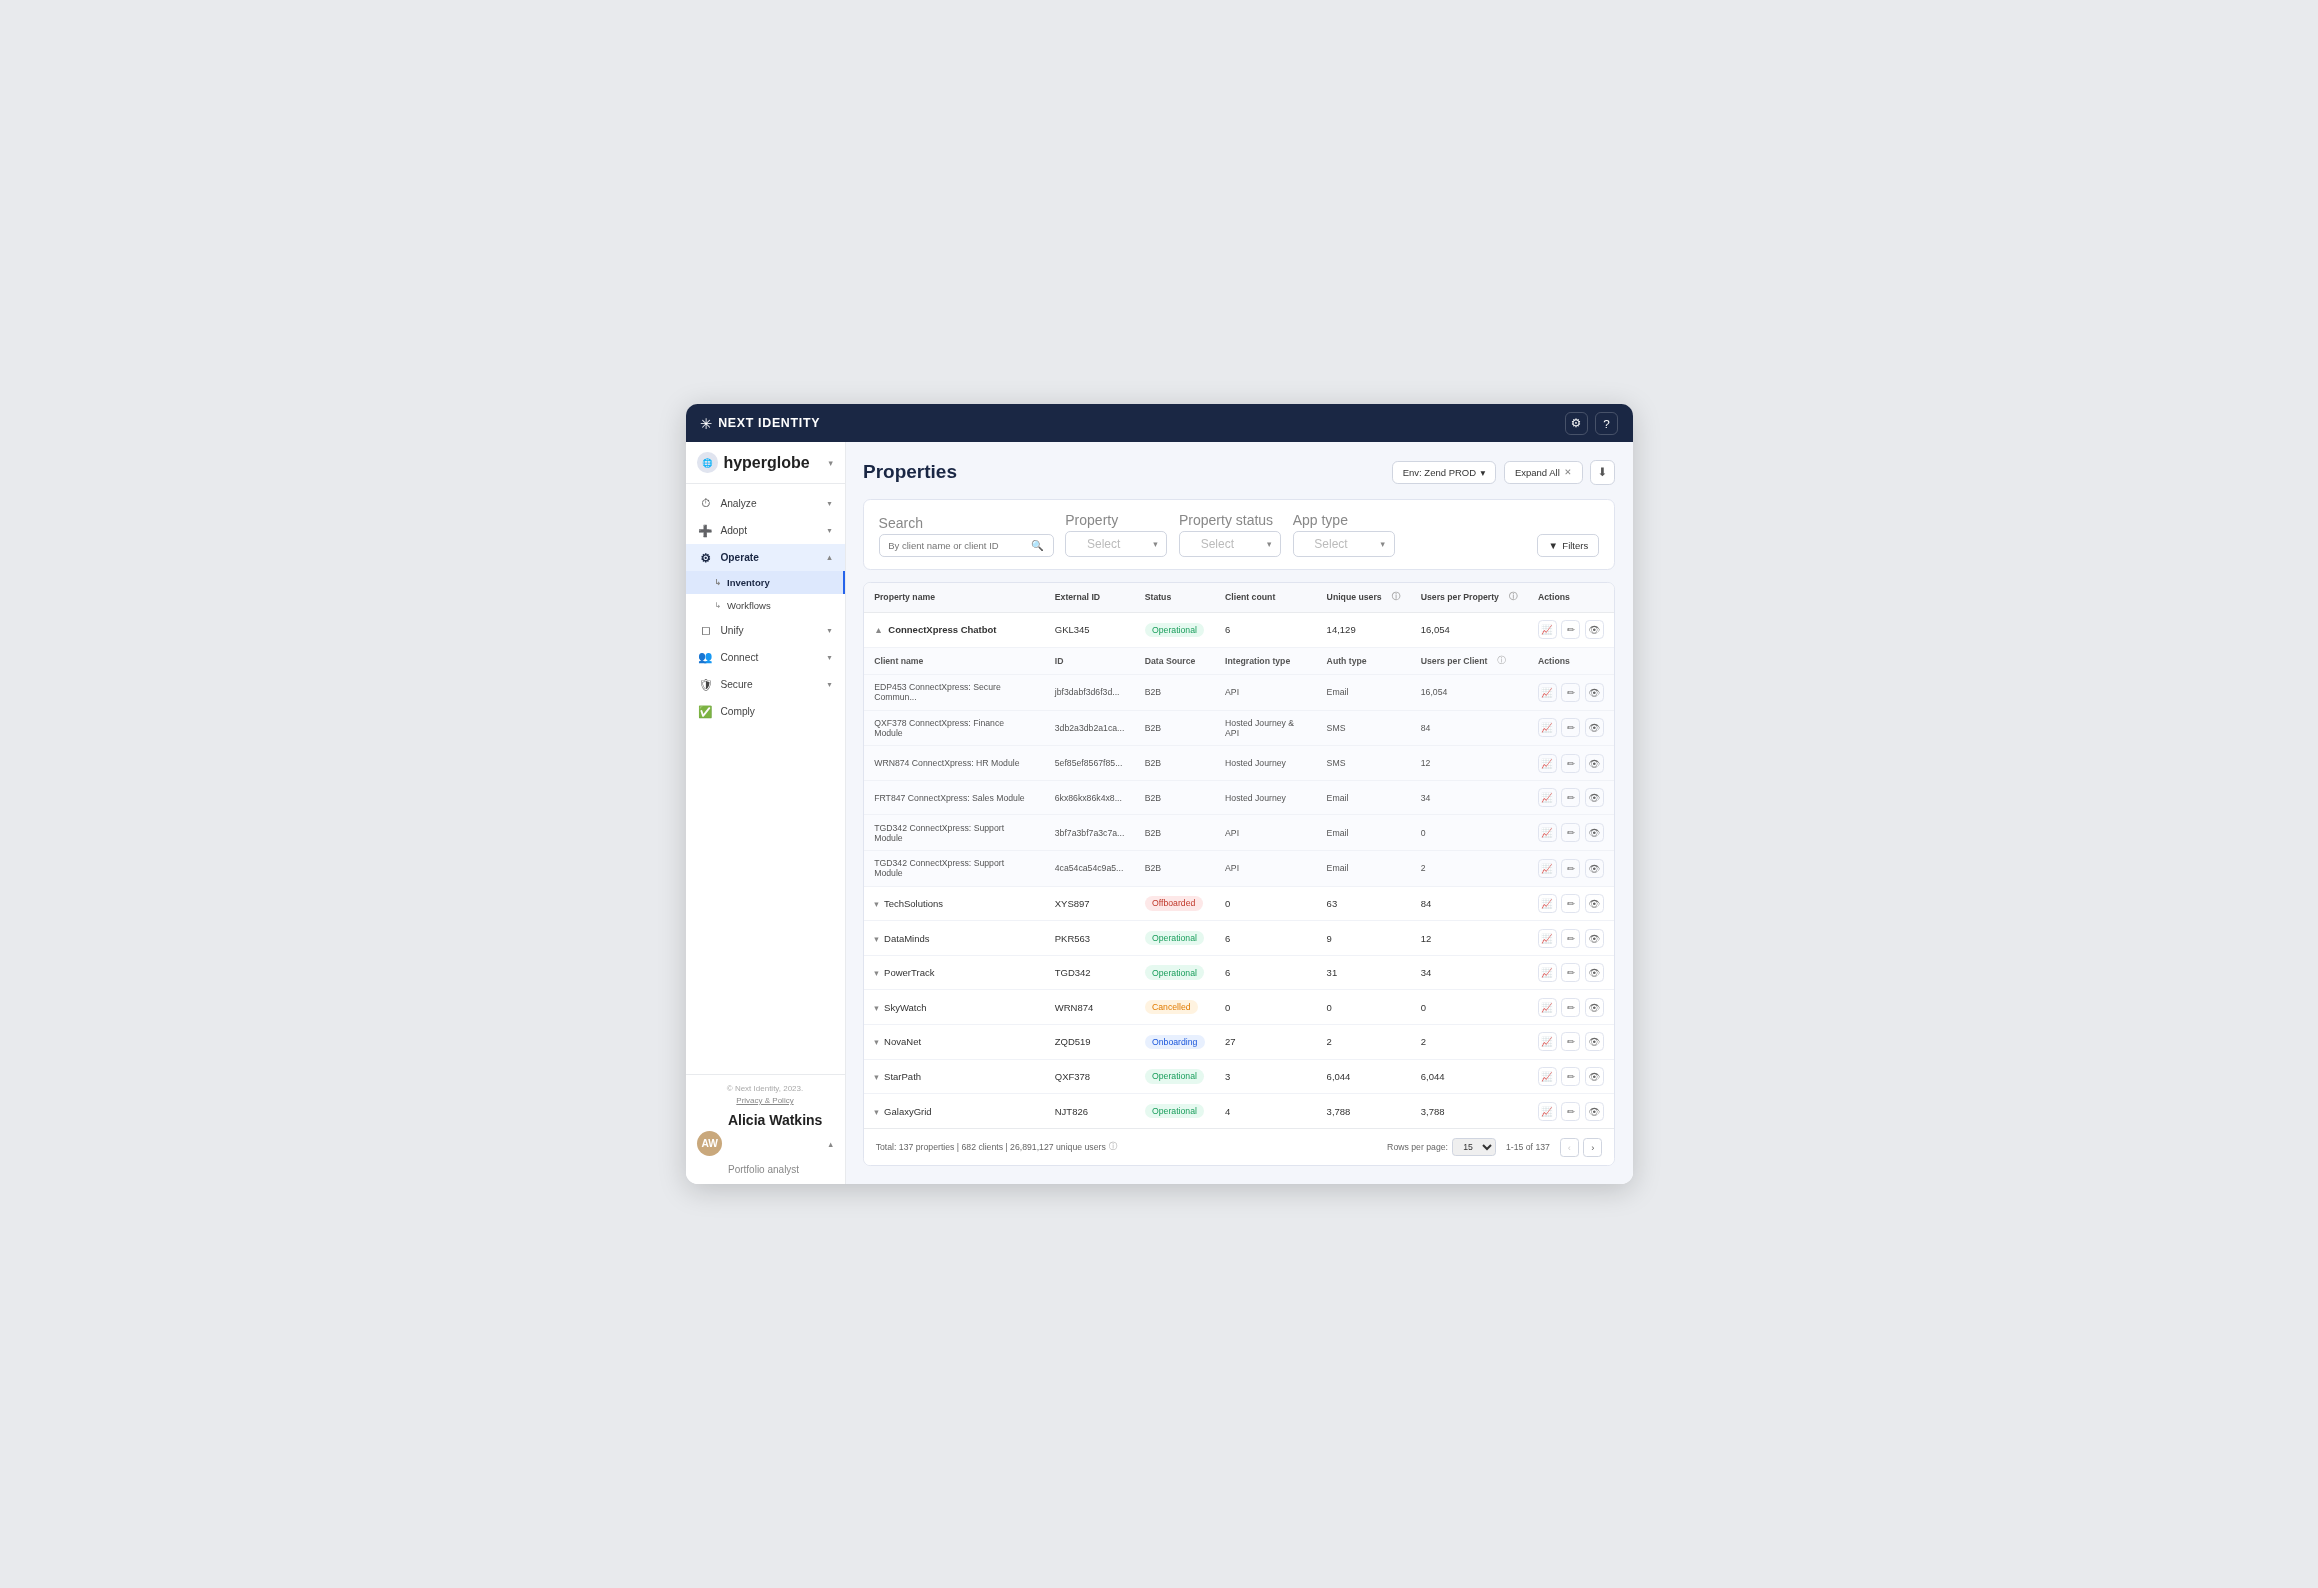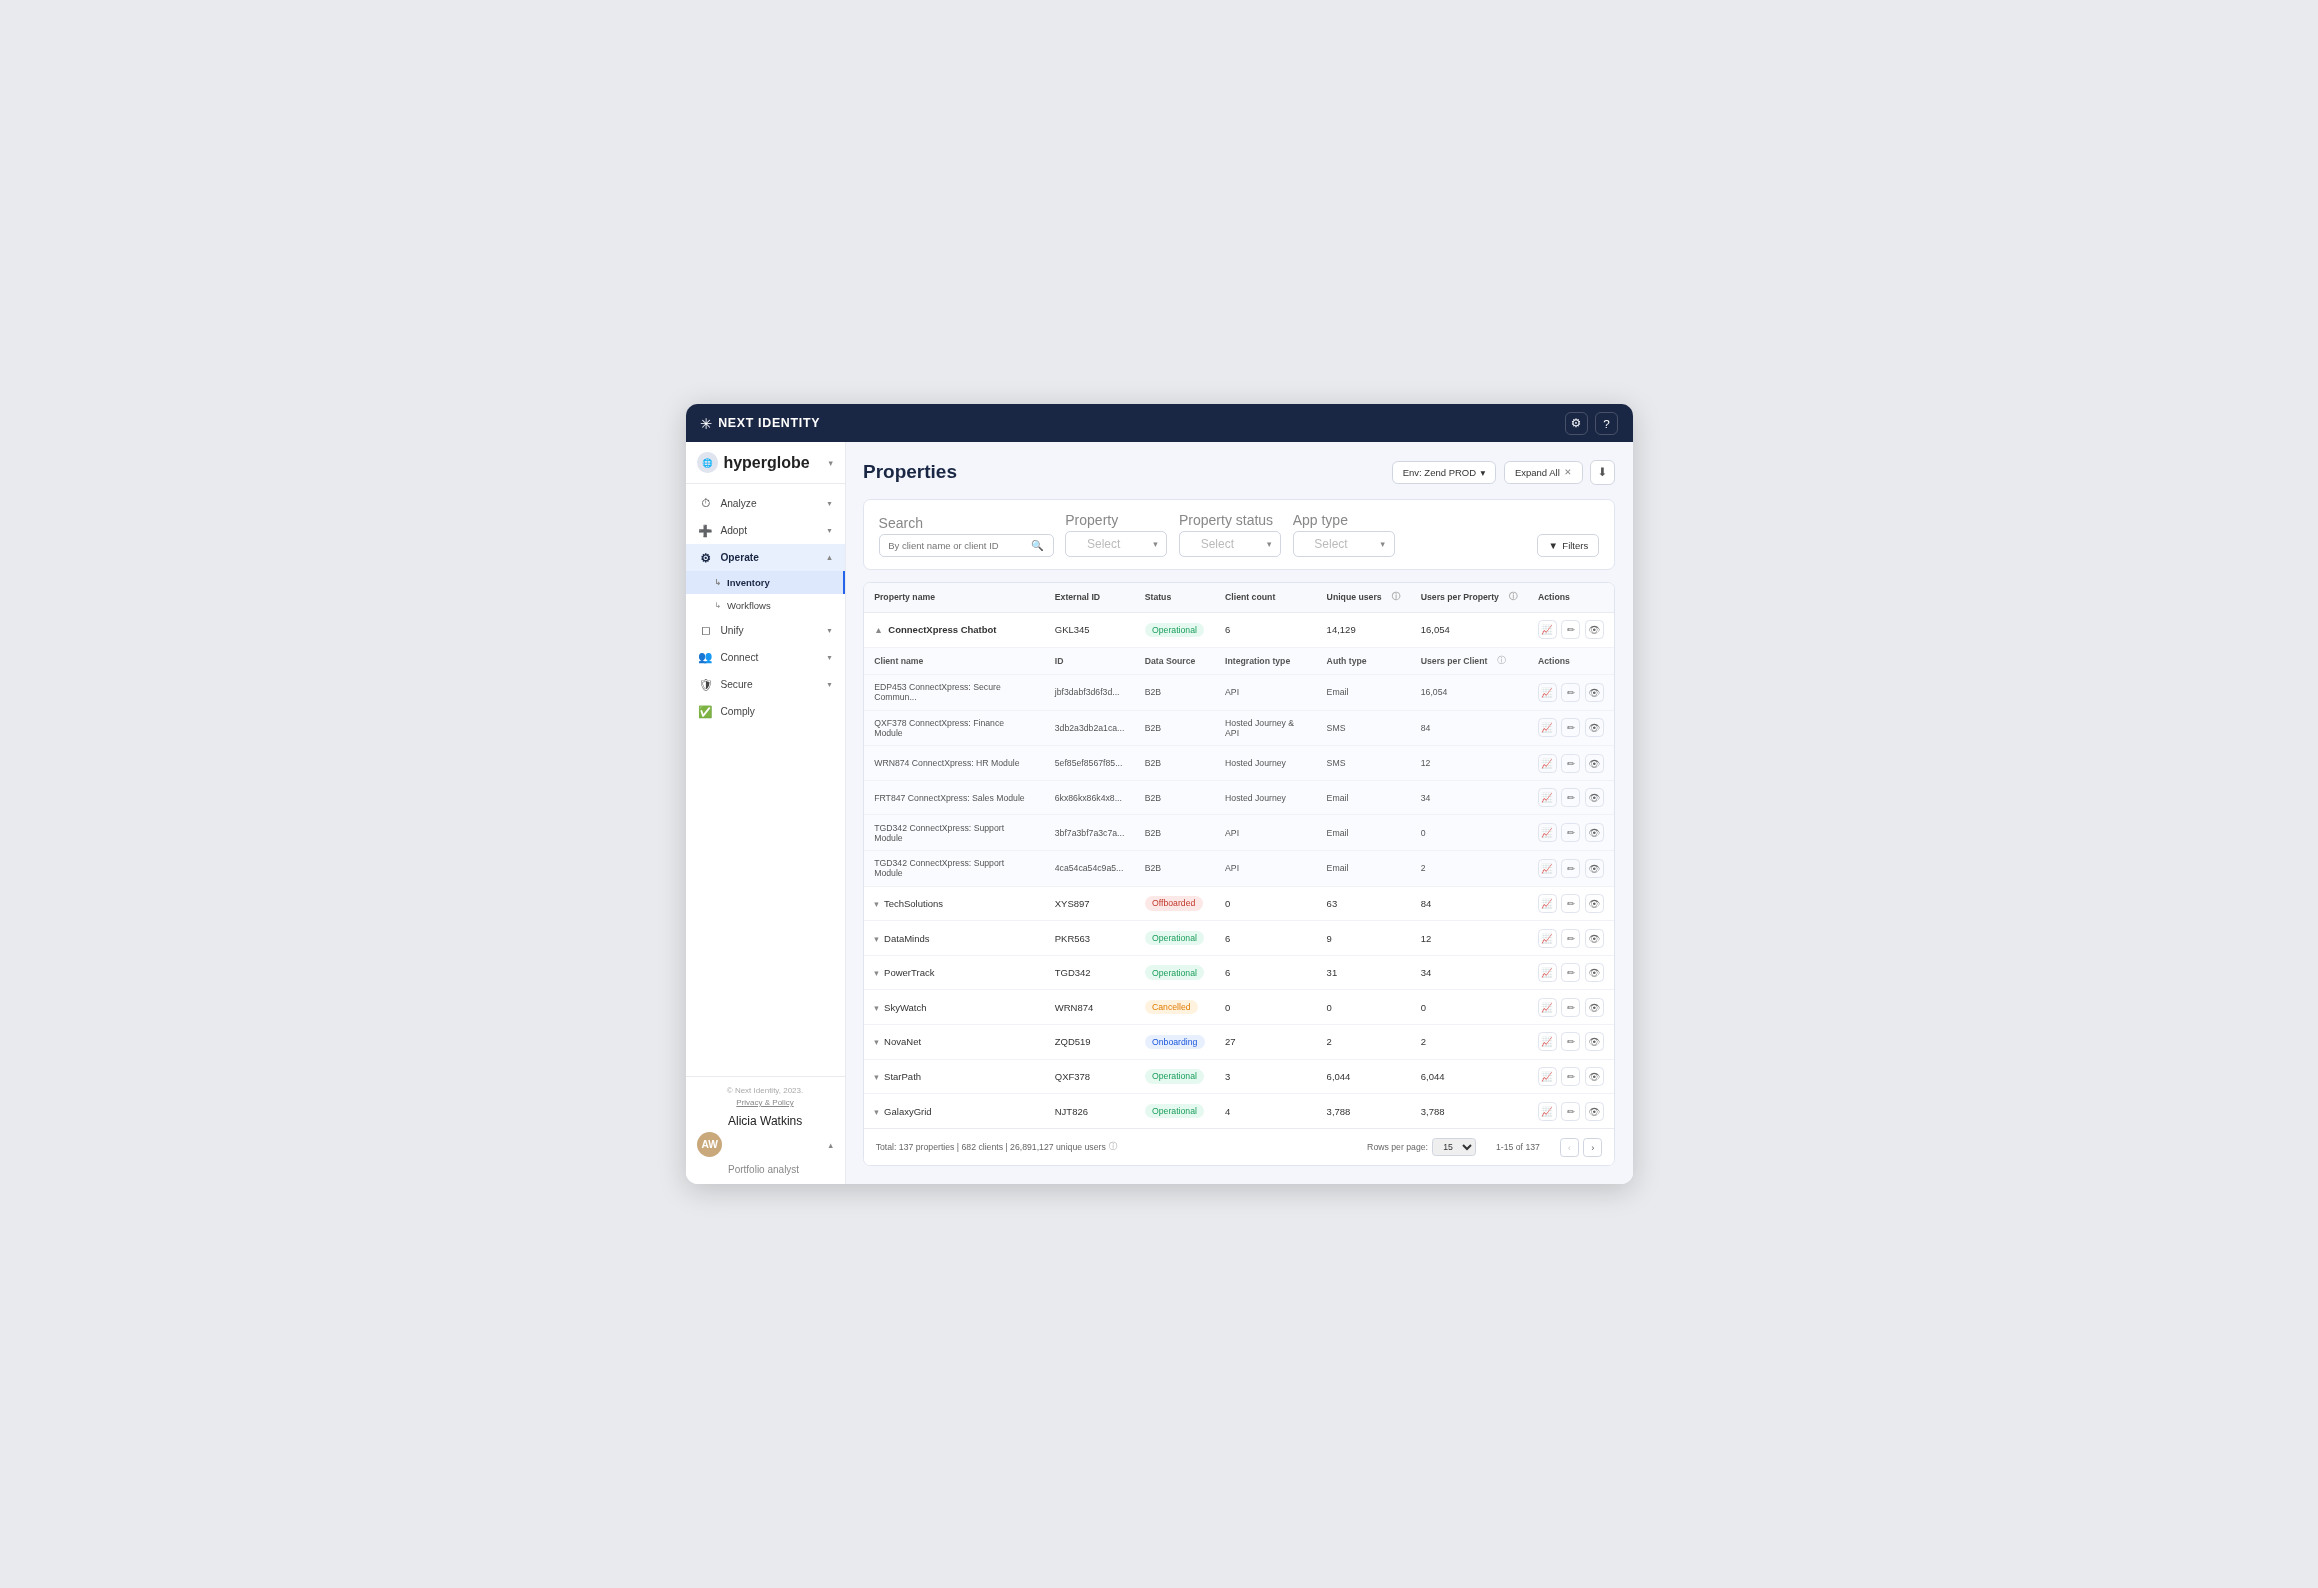--- a/index.html
+++ b/index.html
@@ -24,21 +24,21 @@
     .nav-item .nav-chevron { margin-left: auto; font-size: 8px; color: #888; }
     .sub-item { display: flex; align-items: center; gap: 5.8px; padding: 5.8px 13px 5.8px 29px; cursor: pointer; font-size: 9.5px; color: #444; }
     .sub-item.active { background: #dde8fd; color: #1a2744; font-weight: 600; border-right: 2.2px solid #2563eb; }
     .sub-arrow { font-size: 8px; color: #888; }
     .sidebar-footer { padding: 8.7px 11.7px; border-top: 0.7px solid #e8eaed; }
     .copyright { font-size: 8px; color: #aaa; text-align: center; margin-bottom: 2.9px; }
     .privacy { font-size: 8px; color: #888; text-align: center; text-decoration: underline; cursor: pointer; margin-bottom: 7.3px; }
     .user-profile { display: flex; align-items: center; gap: 5.8px; cursor: pointer; }
     .avatar { width: 25px; height: 25px; border-radius: 50%; background: #c9a87c; overflow: hidden; flex-shrink: 0; display: flex; align-items: center; justify-content: center; font-size: 10.2px; color: #fff; font-weight: 600; }
     .user-info { flex: 1; }
-    .user-name { font-size: 12px; font-weight: 400; color: #222; }
+    .user-name { font-size: 14px; font-weight: 700; color: #222; }
     .user-role { font-size: 10px; color: #888; margin-top: 36px; }
     .user-chevron { font-size: 8.7px; color: #888; }
     .content { flex: 1; background: #f4f6fb; overflow-y: auto; padding: 17.5px; }
     .page-header { display: flex; align-items: center; justify-content: space-between; margin-bottom: 14.6px; }
     .page-title { font-size: 19px; font-weight: 700; color: #1a2744; }
     .header-controls { display: flex; align-items: center; gap: 7.3px; }
     .env-btn { display: flex; align-items: center; gap: 4.4px; padding: 5.1px 10.2px; border: 0.7px solid #d0d5e0; border-radius: 5.8px; background: #fff; font-size: 9.5px; color: #333; cursor: pointer; }
     .expand-btn { display: flex; align-items: center; gap: 4.4px; padding: 5.1px 10.2px; border: 0.7px solid #d0d5e0; border-radius: 5.8px; background: #fff; font-size: 9.5px; color: #333; cursor: pointer; }
     .expand-x { color: #888; font-size: 8.7px; }
     .download-btn { width: 25px; height: 25px; border: 0.7px solid #d0d5e0; border-radius: 5.8px; background: #fff; display: flex; align-items: center; justify-content: center; cursor: pointer; font-size: 11.7px; color: #555; }
@@ -66,21 +66,21 @@
     .status-onboarding { background: #e8f0fe; color: #1a56db; }
     .action-icons { display: flex; gap: 4.4px; align-items: center; }
     .action-icon { width: 19px; height: 19px; display: flex; align-items: center; justify-content: center; border: 0.7px solid #e0e4ef; border-radius: 4.4px; cursor: pointer; color: #666; font-size: 9.5px; }
     .expand-row-icon { color: #888; font-size: 8.7px; margin-right: 2.9px; cursor: pointer; }
     .client-indent { padding-left: 20.4px; }
     .sub-row { background: #fafbfe; }
     .sub-row td { font-size: 8.7px; color: #555; }
     .info-icon { color: #aaa; font-size: 8.7px; cursor: pointer; }
     .table-footer { display: flex; align-items: center; justify-content: space-between; padding: 8.7px 11.7px; border-top: 0.7px solid #e8eaed; background: #fff; font-size: 8.7px; color: #666; }
     .footer-left { display: flex; align-items: center; gap: 2.9px; }
-    .footer-right { display: flex; align-items: center; gap: 20px; }
+    .footer-right { display: flex; align-items: center; gap: 10px; }
     .rows-per-page { display: flex; align-items: center; gap: 4.4px; }
     .rows-select { border: 0.7px solid #d0d5e0; border-radius: 3.6px; padding: 2.2px 5.8px; font-size: 8.7px; color: #333; cursor: pointer; }
     .pagination-nav { display: flex; align-items: center; gap: 4.4px; }
     .page-nav-btn { width: 19px; height: 19px; display: flex; align-items: center; justify-content: center; border: 0.7px solid #d0d5e0; border-radius: 3.6px; cursor: pointer; color: #555; font-size: 9.5px; }
     .page-nav-btn.disabled { color: #ccc; cursor: default; }
     .th-with-info { display: flex; align-items: center; gap: 10px; }
   </style>
 </head>
 <body>
 

